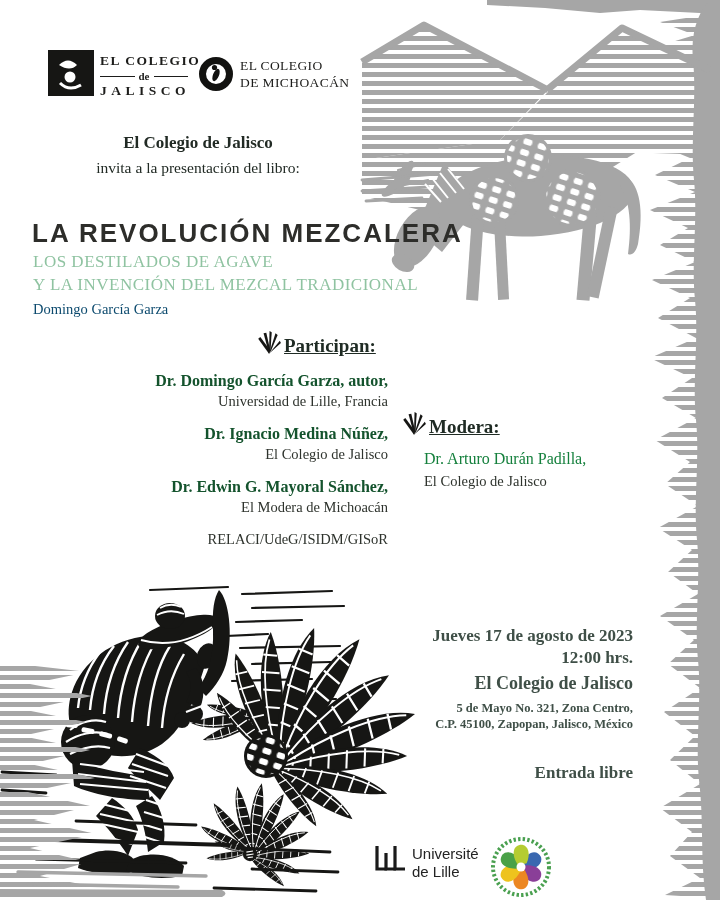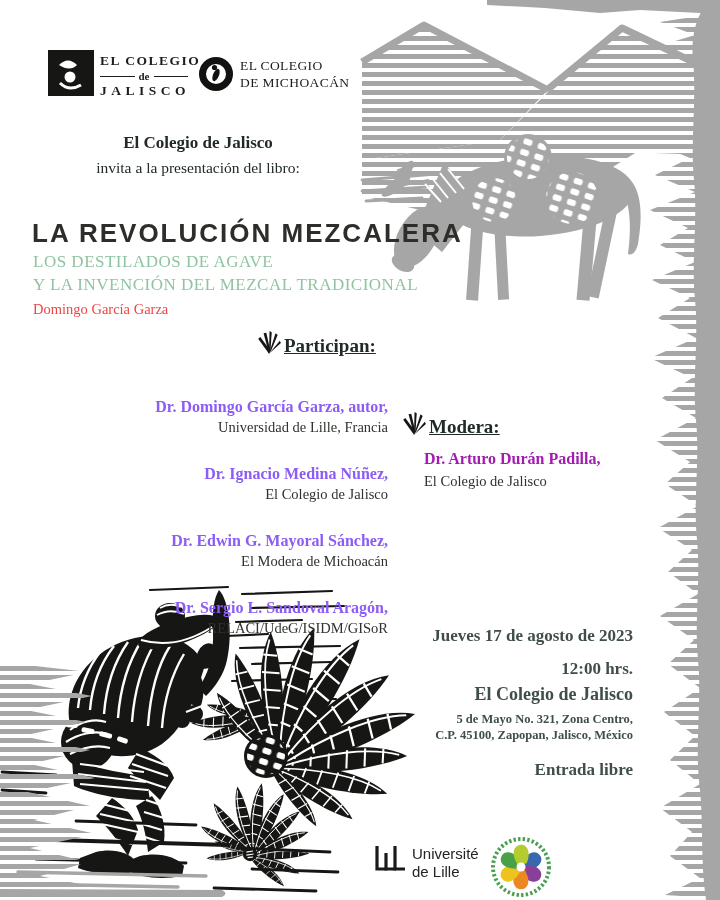--- a/index.html
+++ b/index.html
@@ -23,41 +23,41 @@
 
   
   .intro{left:38px;top:133px;width:320px;text-align:center;color:#212a24;}
   .intro-1{font-size:17px;font-weight:bold;}
   .intro-2{font-size:15.5px;margin-top:6px;}
 
   
   .title{left:32px;top:218px;font-family:"Liberation Sans",sans-serif;font-size:26px;font-weight:bold;letter-spacing:2px;color:#2d2d2a;white-space:nowrap;text-align:right;}
   .sub1{left:33px;top:252px;font-size:17px;letter-spacing:.5px;color:#8fc3a1;white-space:nowrap;}
   .sub2{left:33px;top:275px;font-size:17px;letter-spacing:.5px;color:#8fc3a1;white-space:nowrap;}
-  .author{left:33px;top:301px;font-size:14.5px;color:#ef4444;}
+  .author{left:33px;top:301px;font-size:14.5px;color:#0c4a6e;}
 
   
   .head-row{display:flex;align-items:flex-start;gap:2px;}
   .p-heading{left:256px;top:331px;}
   .m-heading{left:401px;top:412px;}
   .head-txt{font-size:19px;font-weight:bold;color:#1f2b24;margin-top:4px;text-decoration:underline;}
   .p-col{left:86px;top:370px;width:302px;text-align:right;}
   .p-item{margin-bottom:12px;}
-  .p-name{font-size:16px;font-weight:bold;line-height:21px;color:#8b5cf6;white-space:nowrap;margin-top:26px;}
+  .p-name{font-size:16px;font-weight:bold;line-height:21px;color:#14532d;white-space:nowrap;}
   .p-aff{font-size:14.5px;line-height:20px;color:#2e332d;}
-  .m-name{left:424px;top:450px;font-size:16px;font-weight:bold;color:#a21caf;white-space:nowrap;}
+  .m-name{left:424px;top:450px;font-size:16px;font-weight:normal;color:#15803d;white-space:nowrap;}
   .m-aff{left:424px;top:473px;font-size:14.5px;color:#2e332d;}
 
   
   .event{right:87px;top:626px;width:330px;text-align:right;color:#3f4f47;}
   .ev-date{font-size:17px;font-weight:bold;}
-  .ev-time{font-size:17px;font-weight:bold;margin-top:13px;}
+  .ev-time{font-size:17px;font-weight:bold;margin-top:2px;}
   .ev-venue{font-size:18px;font-weight:bold;margin-top:5px;}
   .ev-addr{font-size:12.5px;font-weight:bold;line-height:15.5px;margin-top:7px;}
-  .ev-adm{font-size:17px;font-weight:bold;margin-top:17px;}
+  .ev-adm{font-size:17px;font-weight:bold;margin-top:31px;}
 
   
   .lille-text{left:412px;top:845px;font-family:"Liberation Sans",sans-serif;font-size:15px;line-height:18px;color:#232323;}
 </style>
 </head>
 <body>
 
 <svg class="art" width="720" height="900" viewBox="0 0 720 900">
   <defs>
     <pattern id="hs" width="12" height="9" patternUnits="userSpaceOnUse">
@@ -266,21 +266,20 @@
   </div>
   <div class="p-item">
     <div class="p-name">Dr. Ignacio Medina Núñez,</div>
     <div class="p-aff">El Colegio de Jalisco</div>
   </div>
   <div class="p-item">
     <div class="p-name">Dr. Edwin G. Mayoral Sánchez,</div>
     <div class="p-aff">El Modera de Michoacán</div>
   </div>
   <div class="p-item">
-    <div class="p-name">Dr. Sergio L. Sandoval Aragón,</div>
     <div class="p-aff">RELACI/UdeG/ISIDM/GISoR</div>
   </div>
 </div>
 
 <div class="layer abs m-heading head-row">
   <svg width="26" height="24" viewBox="0 0 24 22">
     <g fill="#161614">
       <path d="M12,21 L2,7 L4,5.5 L12.5,17 Z"></path>
       <path d="M12,21 L7,2 L9.5,1.5 L13,17 Z"></path>
       <path d="M12,21 L12.5,0 L14.5,1 L13.5,17 Z"></path>

